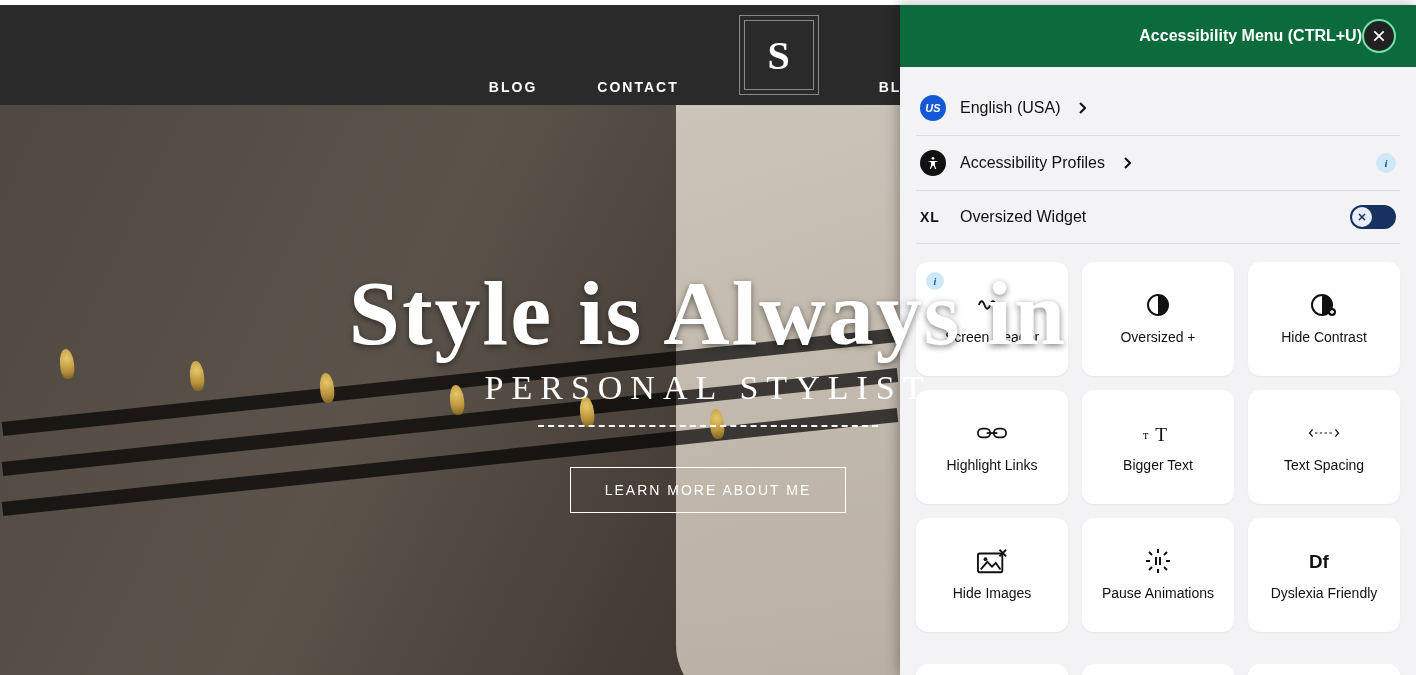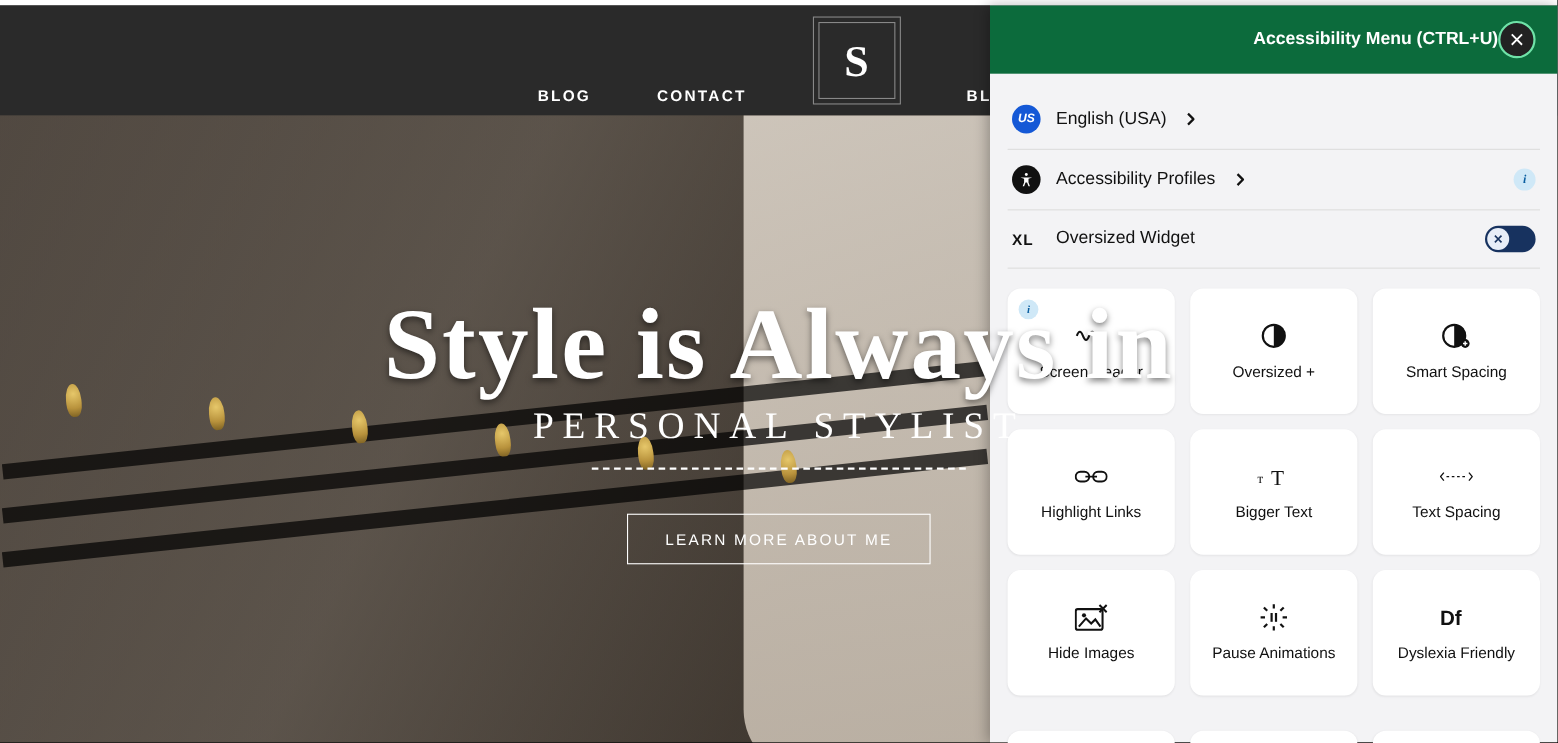--- a/index.html
+++ b/index.html
@@ -245,21 +245,21 @@
 
       <div class="tile">
         <div class="ico">
           <svg width="28" height="24" viewBox="0 0 28 24">
               <circle cx="12" cy="12" r="10" fill="none" stroke="#111" stroke-width="2"></circle>
               <path d="M12 2 a10 10 0 0 1 0 20 z" fill="#111"></path>
               <circle cx="22" cy="19" r="4" fill="#111"></circle>
               <path d="M22 17v4M20 19h4" stroke="#fff" stroke-width="1.3"></path>
             </svg>
         </div>
-        <div class="label">Smart Spacing</div>
+        <div class="label">Hide Contrast</div>
       </div>
 
       <div class="tile">
         <div class="ico">
           <svg width="34" height="16" viewBox="0 0 34 16">
               <rect x="1" y="3" width="14" height="10" rx="5" fill="none" stroke="#111" stroke-width="2"></rect>
               <rect x="19" y="3" width="14" height="10" rx="5" fill="none" stroke="#111" stroke-width="2"></rect>
               <line x1="11" y1="8" x2="23" y2="8" stroke="#111" stroke-width="2"></line>
             </svg>
         </div>

